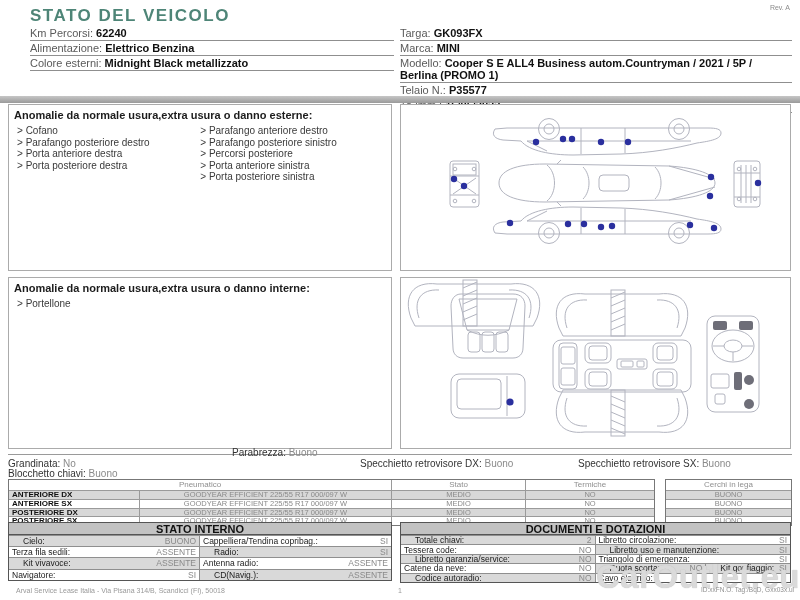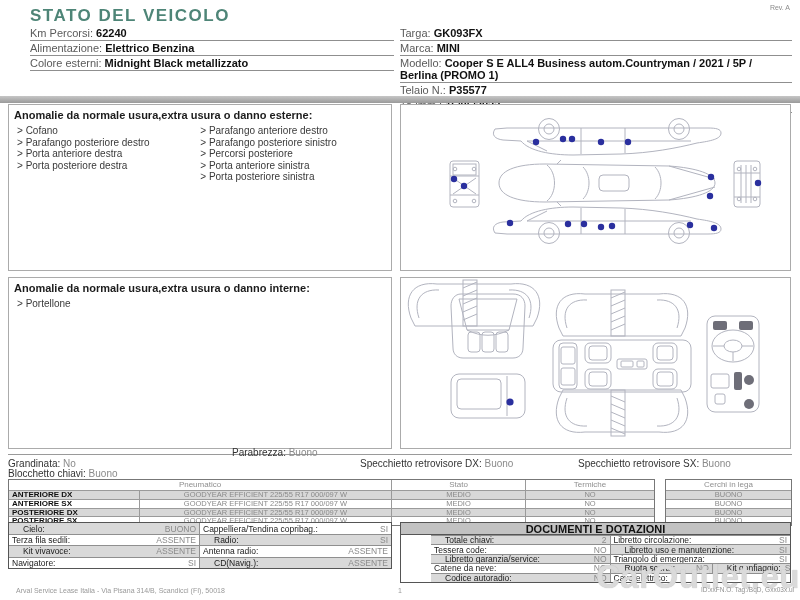--- a/index.html
+++ b/index.html
@@ -58,21 +58,21 @@
   #cerchi-table .c-row.sh { background:#d8d8d8; }
   
   .kv-table { position:absolute; top:522px; border:1px solid #555; background:#fff; }
   #stato-table { left:8px;   width:384px; }
   #doc-table   { left:400px; width:391px; }
   .kv-head { height:12px; background:#c2c2c2; border-bottom:1px solid #555;
              font-size:11px; font-weight:bold; text-align:center; line-height:12px; color:#111; }
   .kv-row { display:flex; border-top:1px solid #8f8f8f; }
   .kv-row:first-of-type { border-top:none; }
   #stato-table .kv-row { height:11.2px; }
-  #doc-table .kv-row { height:9.4px;margin-left:30px; }
+  #doc-table .kv-row { height:9.4px; }
   .kv-cell { display:flex; justify-content:space-between; align-items:center;
              padding:0 3px; border-right:1px solid #8f8f8f; overflow:hidden; }
   .kv-cell:last-child { border-right:none; }
   .kv-cell.w50 { width:50%; }
   .kv-cell.w29 { width:28.5%; }
   .kv-cell.w21 { width:21.5%; }
   .kv-cell.sh { background:#d9d9d9;padding-left:14px; }
   .kv-cell .lbl { font-size:8.5px; color:#1a1a1a; white-space:nowrap; }
   .kv-cell .val { font-size:8.5px; color:#8a8a8a; white-space:nowrap; padding-left:4px; }
   
@@ -346,20 +346,21 @@
 
   <div id="cerchi-table">
     <div class="th">Cerchi in lega</div>
     <div class="c-row sh">BUONO</div>
     <div class="c-row">BUONO</div>
     <div class="c-row sh">BUONO</div>
     <div class="c-row">BUONO</div>
   </div>
 
   <div id="stato-table" class="kv-table">
+    <div class="kv-head">STATO INTERNO</div>
     <div class="kv-row">
       <div class="kv-cell w50 sh">
         <span class="lbl">Cielo:</span>
         <span class="val">BUONO</span>
       </div>
       <div class="kv-cell w50">
         <span class="lbl">Cappelliera/Tendina copribag.:</span>
         <span class="val">SI</span>
       </div>
     </div>

